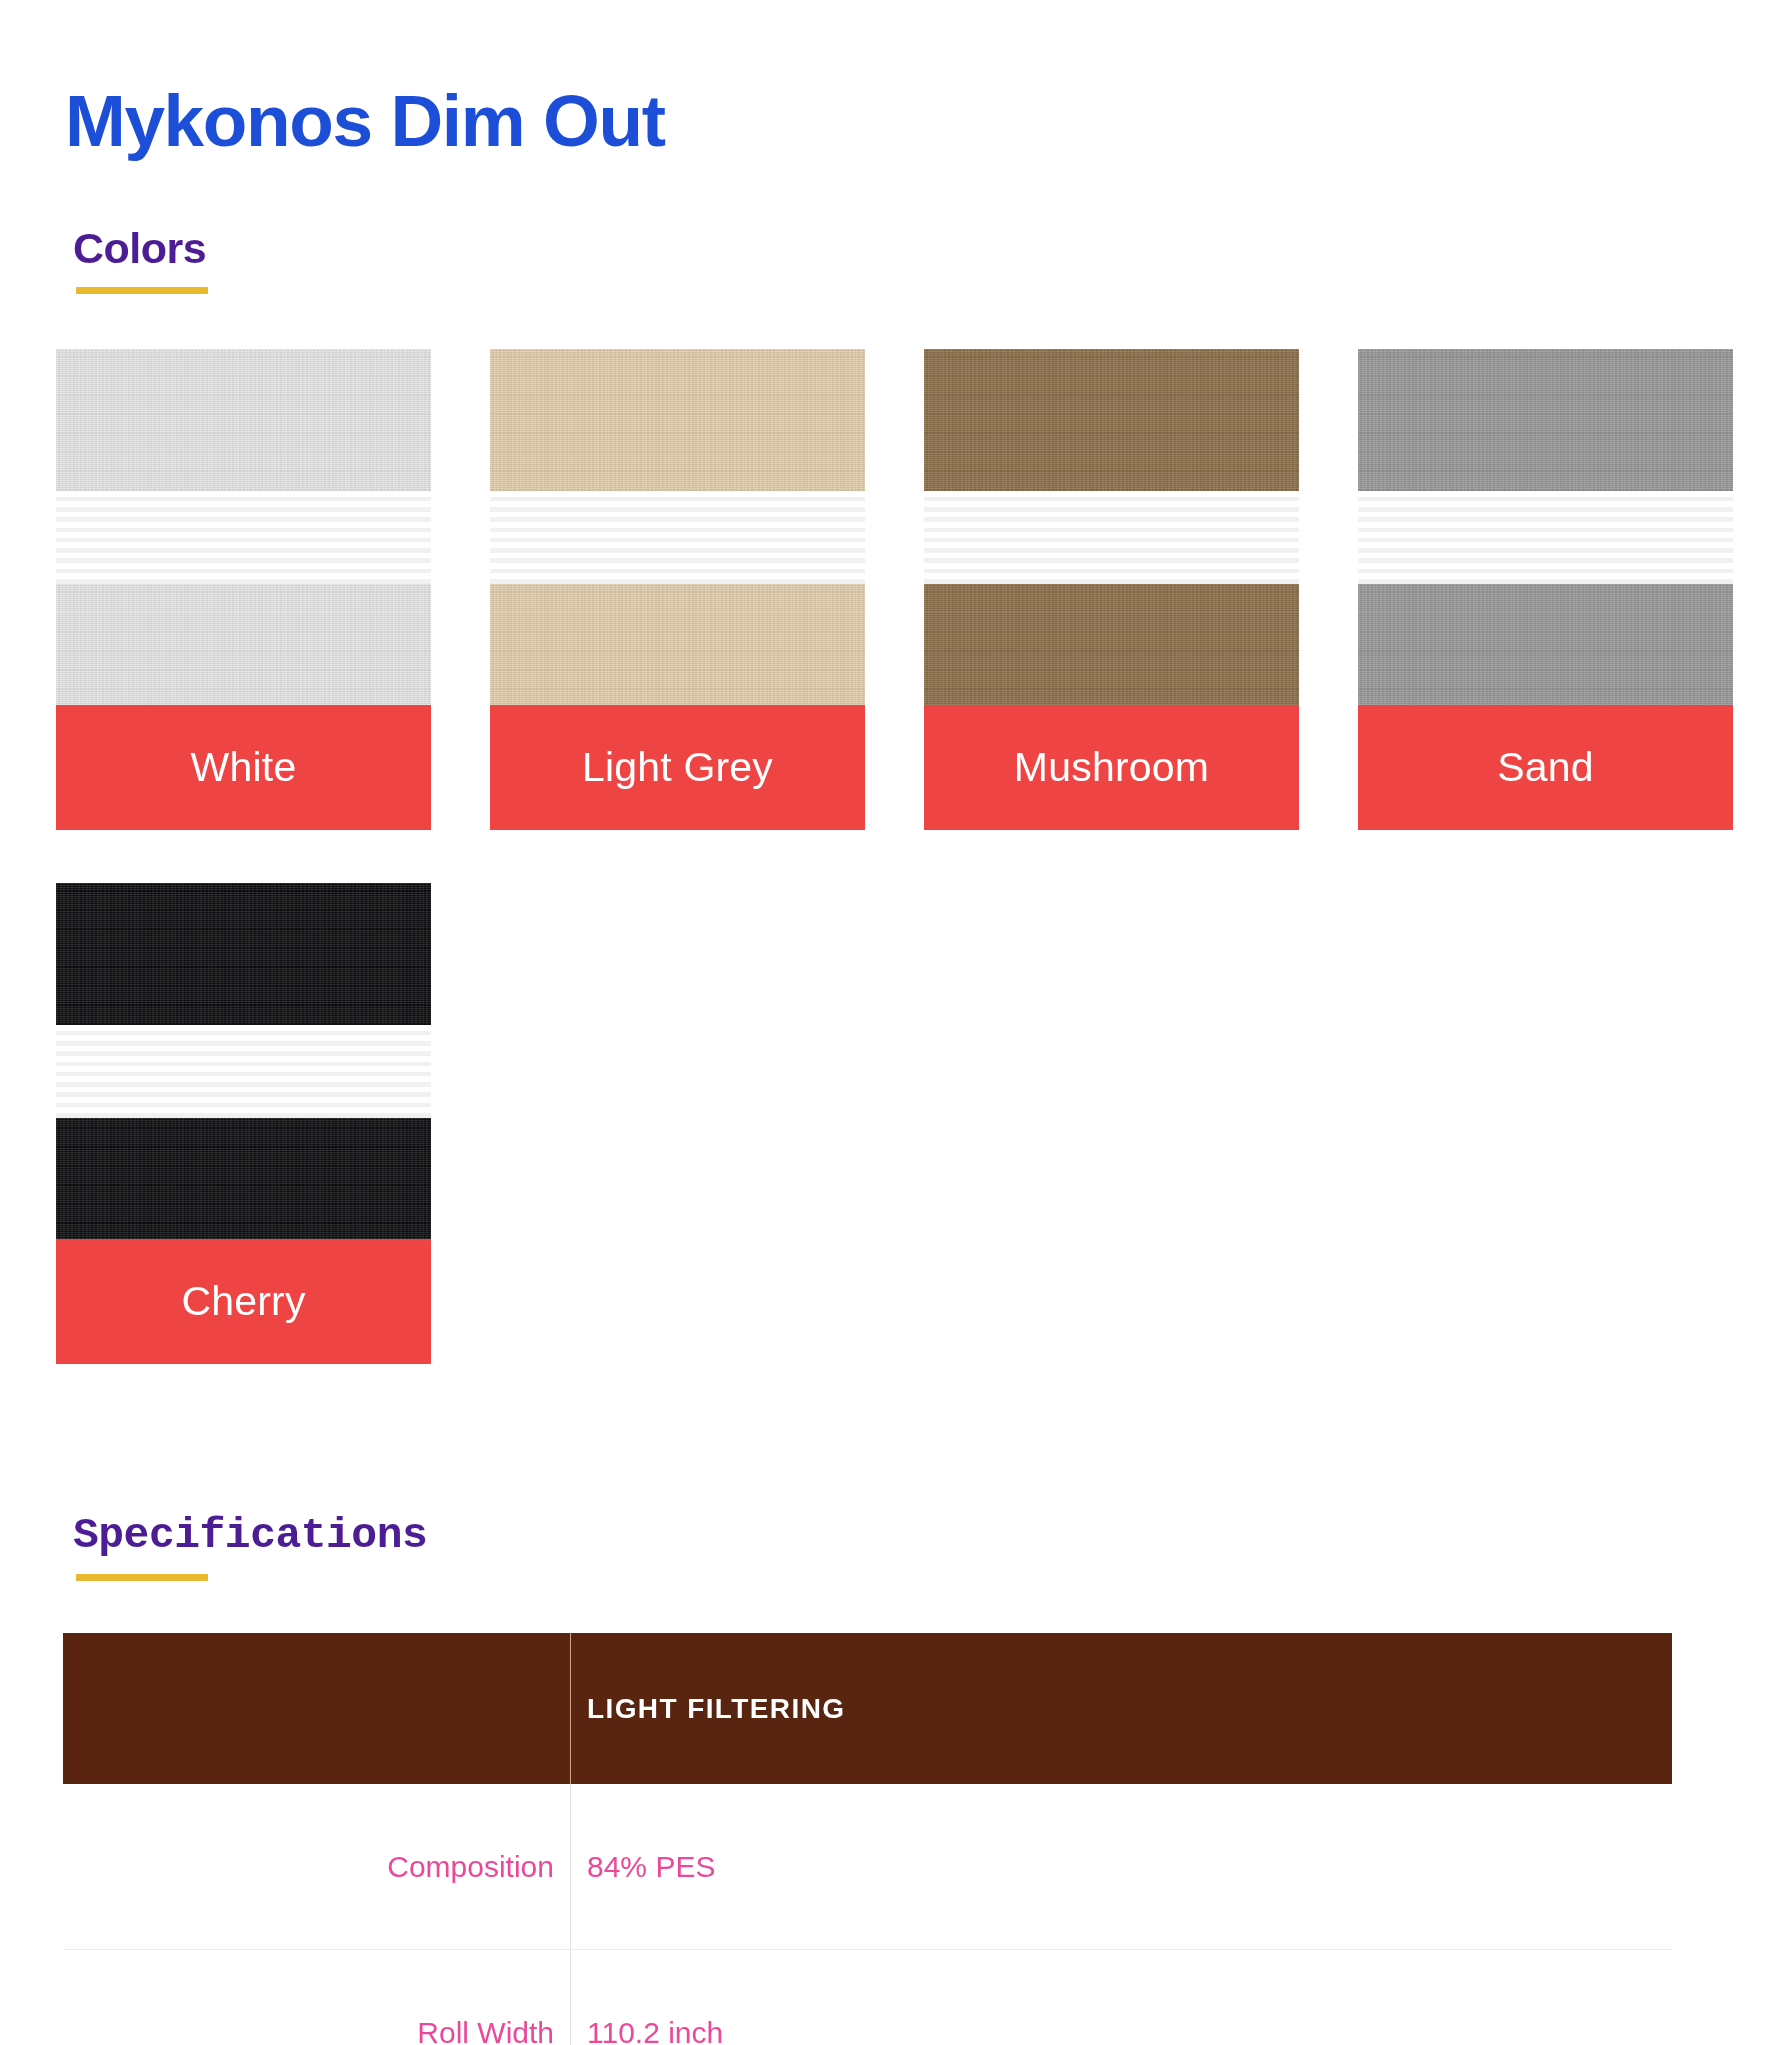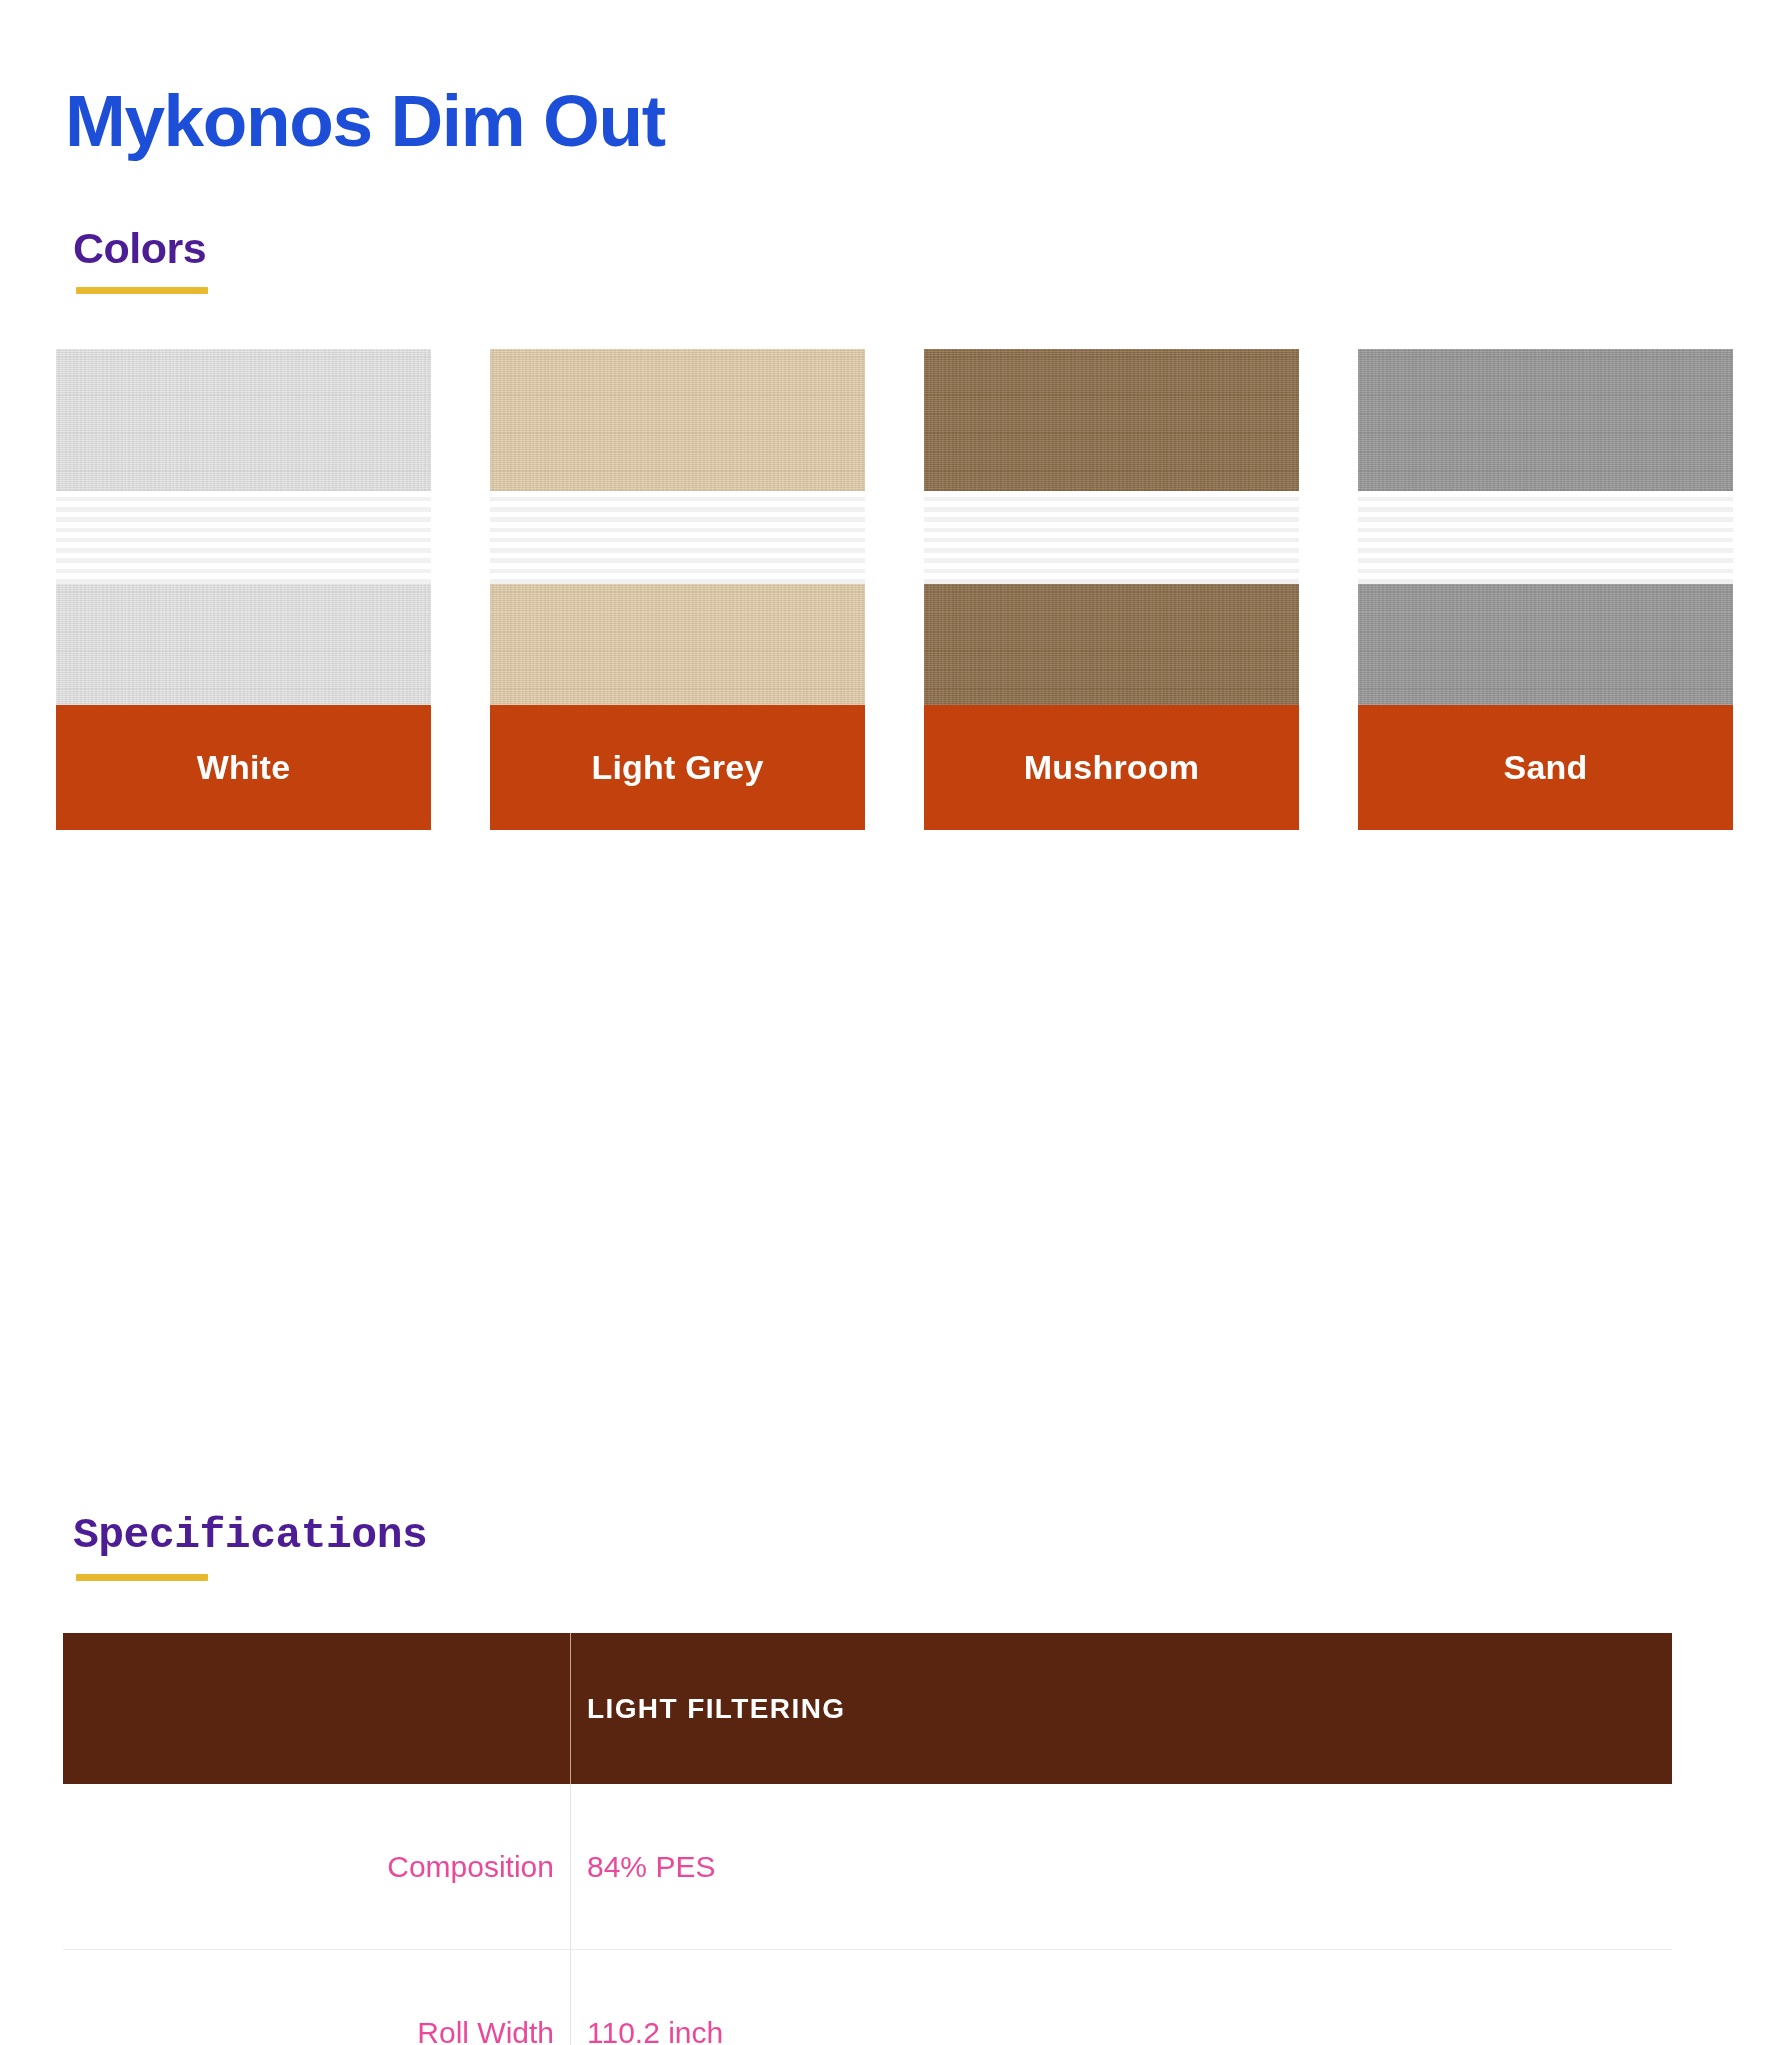--- a/index.html
+++ b/index.html
@@ -89,27 +89,27 @@
     background-image: repeating-linear-gradient(
         to bottom,
         #ffffff 0px,
         #ffffff 5.6px,
         #f1f1f1 5.6px,
         #f1f1f1 10.3px);
   }
   .swatch-label {
     width: 100%;
     height: 125px;
-    background: #c2410c;
+    background: #ef4444;
     color: #ffffff;
     display: flex;
     align-items: center;
     justify-content: center;
-    font-size: 34px;
-    font-weight: bold;
+    font-size: 41px;
+    font-weight: normal;
     letter-spacing: 0.2px;
   }
 
   
   .weave {
     position: absolute;
     inset: 0;
     background-image:
       repeating-linear-gradient(to bottom,
         rgba(255,255,255,0.10) 0px,
@@ -215,20 +215,30 @@
       </div>
       <div class="swatch">
         <div class="swatch-band top" style="background: rgb(150, 150, 150);">
           <div class="weave"></div>
         </div>
         <div class="swatch-sheer"></div>
         <div class="swatch-band bottom" style="background: rgb(150, 150, 150);">
           <div class="weave"></div>
         </div>
         <div class="swatch-label">Sand</div>
+      </div>
+      <div class="swatch">
+        <div class="swatch-band top" style="background: rgb(12, 12, 14);">
+          <div class="weave"></div>
+        </div>
+        <div class="swatch-sheer"></div>
+        <div class="swatch-band bottom" style="background: rgb(12, 12, 14);">
+          <div class="weave"></div>
+        </div>
+        <div class="swatch-label">Cherry</div>
       </div>
     </div>
 
   <h2 class="section-heading" id="specs-heading">Specifications</h2>
   <div class="section-rule" id="specs-rule"></div>
 
   <table class="spec-table">
     <thead>
       <tr>
         <th class="spec-head-blank"></th>

